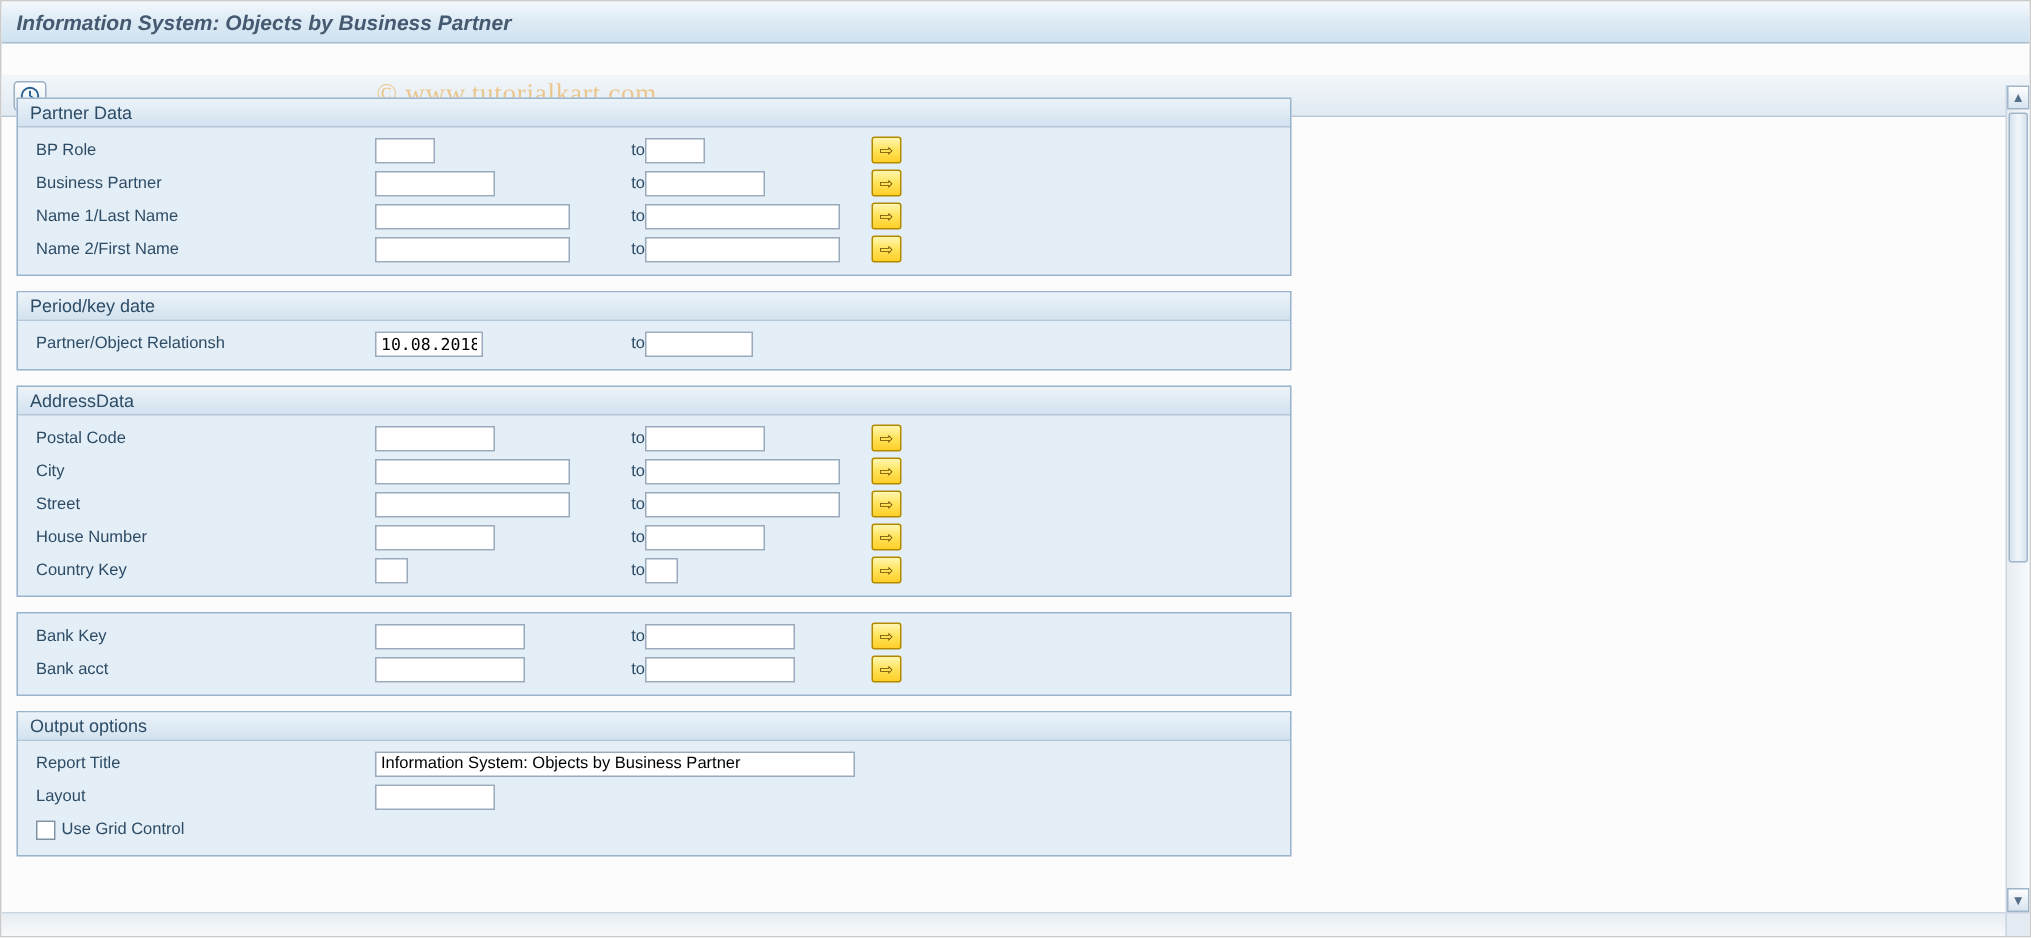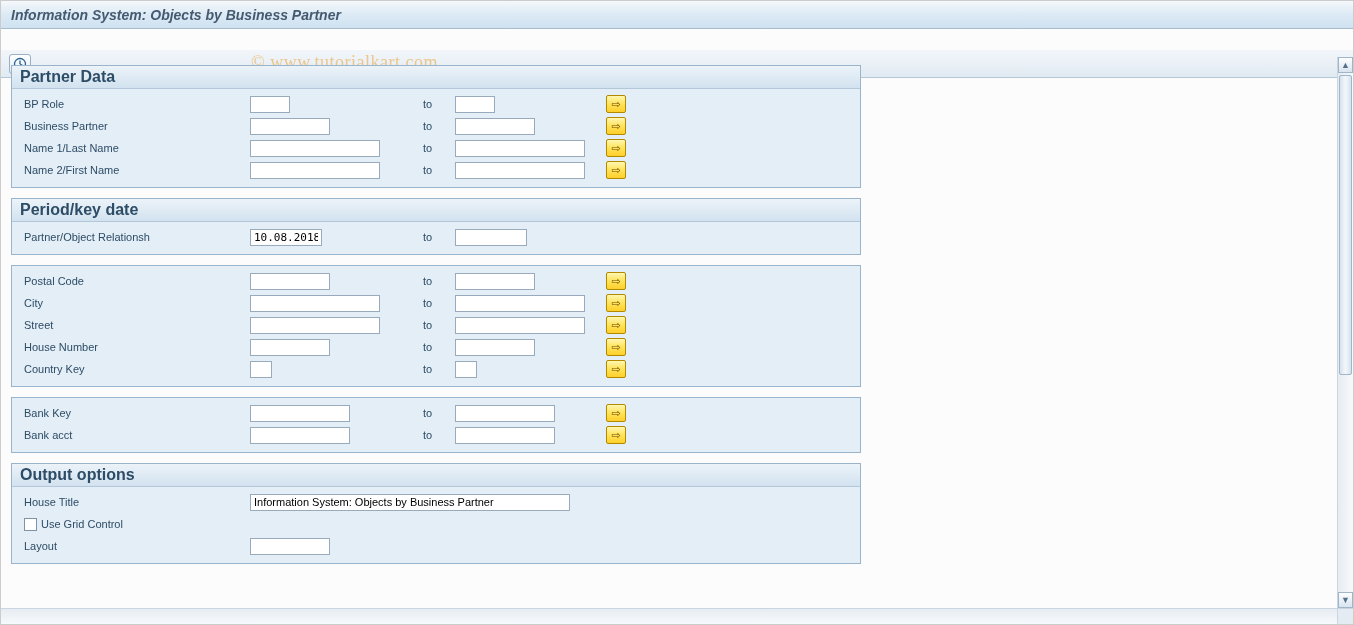--- a/index.html
+++ b/index.html
@@ -122,46 +122,44 @@
   .group {
     border: 1px solid #9ab4cb;
     margin-bottom: 10px;
     background: #e4eef6;
     width: 850px;
   }
   .group-title {
     background: linear-gradient(to bottom,#ecf3f9,#d2e2ef);
     border-bottom: 1px solid #b3c7d9;
     padding: 2px 8px;
-    font-size: 16px;
+    font-size: 12px;
     color: #2d4c66;
-    font-weight: bold;
   }
   .group-body {
     padding: 4px 8px 6px 8px;
   }
   .row {
     display: flex;
     align-items: center;
     height: 22px;
   }
   .row .label {
     width: 230px;
     padding-left: 4px;
     color: #2d4c66;
   }
   .row .field-from {
     width: 140px;
   }
   .row .to {
     width: 40px;
-    text-align: left;
+    text-align: right;
     padding-left: 8px;
     color: #2d4c66;
-    margin-left: 25px;
   }
   .row .field-to {
     width: 140px;
   }
   .row .mult {
     width: 30px;
     margin-left: 6px;
     display: flex;
     justify-content: center;
   }
@@ -270,20 +268,21 @@
           <div class="row">
             <div class="label">Partner/Object Relationsh</div>
             <div class="field-from"><input type="text" class="in-s" style="width: 72px; font-family: Consolas, monospace;" value="10.08.2018"></div>
             <div class="to">to</div>
             <div class="field-to"><input type="text" class="in-s" style="width: 72px;" value=""></div>
           </div>
         </div>
       </div>
 
       <div class="group">
+        <div class="group-title">AddressData</div>
         <div class="group-body">
           <div class="row">
             <div class="label">Postal Code</div>
             <div class="field-from"><input type="text" class="in-s" value="" style=""></div>
             <div class="to">to</div>
             <div class="field-to"><input type="text" class="in-s" value="" style=""></div>
             <div class="mult">
                 <div class="mult-btn">⇨</div>
               </div>
           </div>
@@ -346,32 +345,32 @@
                 <div class="mult-btn">⇨</div>
               </div>
           </div>
         </div>
       </div>
 
       <div class="group">
         <div class="group-title">Output options</div>
         <div class="group-body">
           <div class="row">
-            <div class="label">House Title</div>
+            <div class="label">Report Title</div>
             <div><input type="text" class="in-l" value="Information System: Objects by Business Partner" style=""></div>
+          </div>
+          <div class="row">
+            <div class="label">Layout</div>
+            <div><input type="text" class="in-s" value="" style=""></div>
           </div>
           <div class="row">
             <div class="label" style="display:flex;align-items:center;">
               <span class="checkbox"></span>
               <span>Use Grid Control</span>
             </div>
-          </div>
-          <div class="row">
-            <div class="label">Layout</div>
-            <div><input type="text" class="in-s" value="" style=""></div>
           </div>
         </div>
       </div>
 
     </div>
 
     <div class="scrollbar-v">
       <div class="arrow up">▲</div>
       <div class="thumb"></div>
       <div class="arrow down">▼</div>

